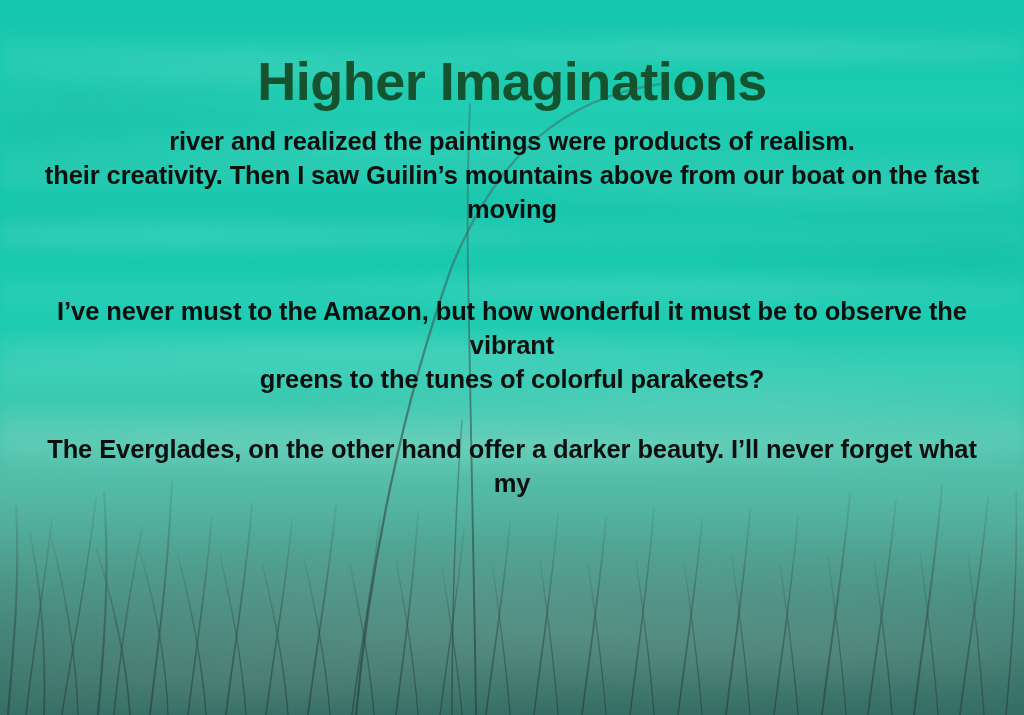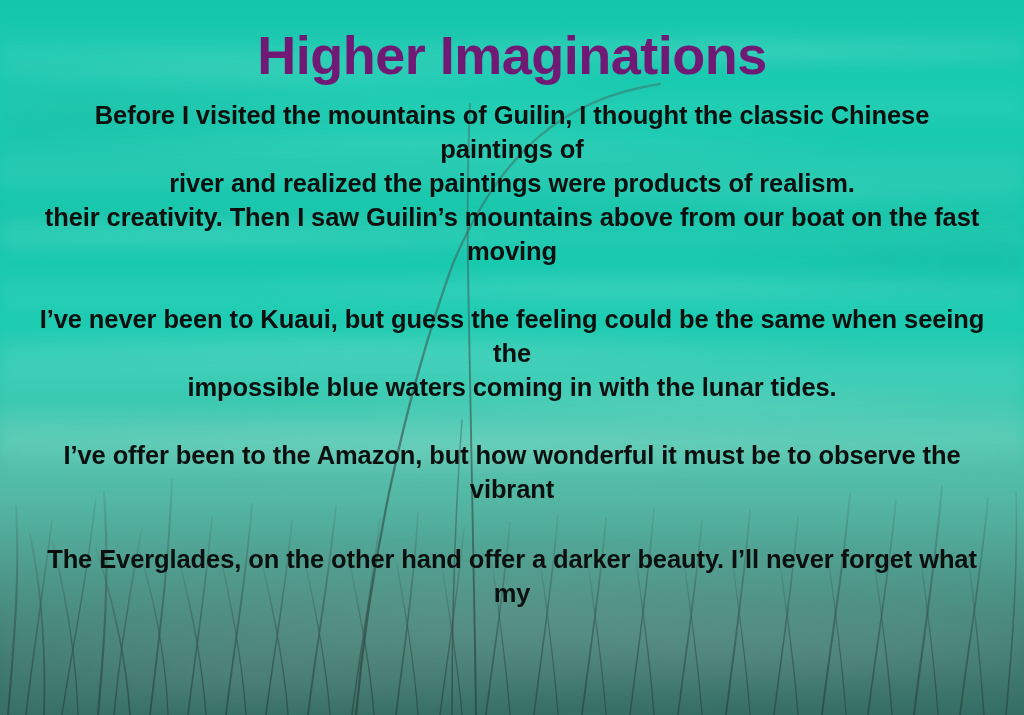--- a/index.html
+++ b/index.html
@@ -103,27 +103,27 @@
   
   .content {
     position: absolute;
     inset: 0;
     z-index: 10;
     text-align: center;
     color: #0b0f0d;
   }
 
   .poster-title {
-    margin: 0;
-    padding-top: 26px;
+    margin: 12px;
+    padding-top: 40px;
     font-size: 54px;
     font-weight: 700;
     letter-spacing: -0.5px;
     line-height: 1.08;
-    color: #701a75;
+    color: #14532d;
   }
 
   .body-block {
     margin: 0 auto;
     width: 948px;
     font-size: 25.5px;
     font-weight: 700;
     line-height: 34px;
     letter-spacing: -0.1px;
     color: #0b100e;
@@ -216,36 +216,32 @@
     </g>
   </svg>
 
   <div class="bg-layer bg-vignette"></div>
 
   <div class="content">
 
     <h1 class="poster-title">Higher Imaginations</h1>
 
     <div class="body-block first-block">
-      <div class="para">Before I visited the mountains of Guilin, I thought the classic Chinese paintings of</div>
       <div class="para">river and realized the paintings were products of realism.</div>
       <div class="para">their creativity. Then I saw Guilin’s mountains above from our boat on the fast moving</div>
     </div>
 
     <div class="para-gap-1"></div>
 
+
+    <div class="para-gap-2"></div>
+
     <div class="body-block">
-      <div class="para">I’ve never been to Kuaui, but guess the feeling could be the same when seeing the</div>
-      <div class="para">impossible blue waters coming in with the lunar tides.</div>
-    </div>
-
-    <div class="para-gap-2"></div>
-
-    <div class="body-block">
-      <div class="para">I’ve offer been to the Amazon, but how wonderful it must be to observe the vibrant</div>
+      <div class="para">I’ve never must to the Amazon, but how wonderful it must be to observe the vibrant</div>
+      <div class="para">greens to the tunes of colorful parakeets?</div>
     </div>
 
     <div class="para-gap-3"></div>
 
     <div class="body-block">
       <div class="para">The Everglades, on the other hand offer a darker beauty. I’ll never forget what my</div>
 
     </div>
 
   </div>

